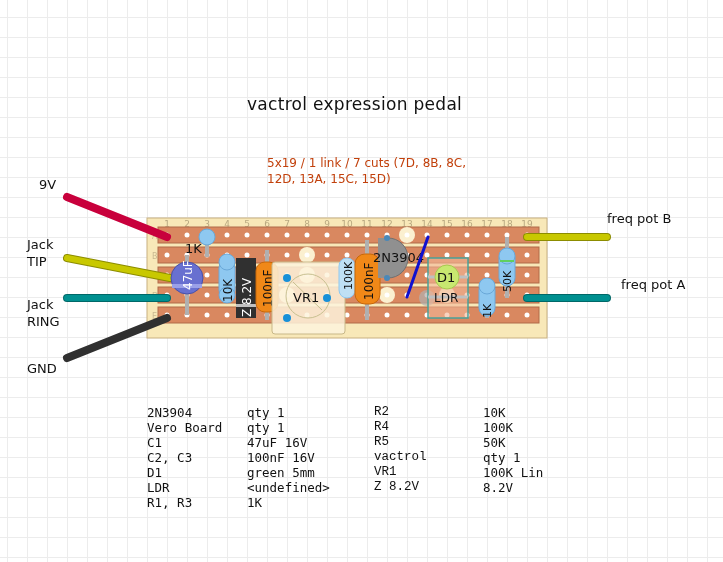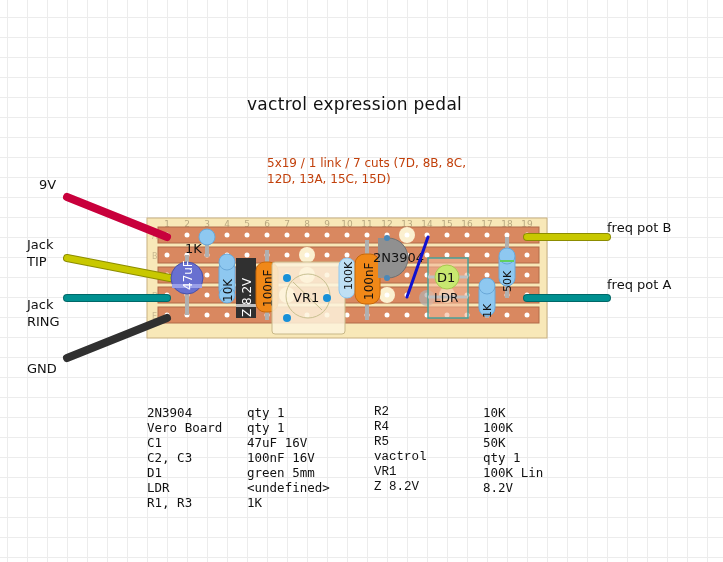--- a/index.html
+++ b/index.html
@@ -29,22 +29,22 @@
 <div class="label" style="left:27px;top:176px;margin-left:12px;">9V</div>
 <div class="label" style="left:27px;top:236px;">
   <div>Jack</div>
   <div>TIP</div>
 </div>
 <div class="label" style="left:27px;top:296px;">
   <div>Jack</div>
   <div>RING</div>
 </div>
 <div class="label" style="left:27px;top:340px;margin-top:20px;">GND</div>
-<div class="label" style="left:607px;top:219px;">freq pot B</div>
-<div class="label" style="left:607px;top:276px;">freq pot A</div>
+<div class="label" style="left:607px;top:210px;">freq pot B</div>
+<div class="label" style="left:607px;top:276px;padding-left:14px;">freq pot A</div>
 
 <svg id="board" width="723" height="562" xmlns="http://www.w3.org/2000/svg">
   <rect x="147" y="218" width="400" height="120" fill="#f8e8b8" stroke="#c8b080" stroke-width="1"></rect>
   <g id="colnums">
       <text x="167" y="227" font-size="9" fill="#b8a880" text-anchor="middle" font-family="DejaVu Sans, sans-serif">1</text>
       <text x="187" y="227" font-size="9" fill="#b8a880" text-anchor="middle" font-family="DejaVu Sans, sans-serif">2</text>
       <text x="207" y="227" font-size="9" fill="#b8a880" text-anchor="middle" font-family="DejaVu Sans, sans-serif">3</text>
       <text x="227" y="227" font-size="9" fill="#b8a880" text-anchor="middle" font-family="DejaVu Sans, sans-serif">4</text>
       <text x="247" y="227" font-size="9" fill="#b8a880" text-anchor="middle" font-family="DejaVu Sans, sans-serif">5</text>
       <text x="267" y="227" font-size="9" fill="#b8a880" text-anchor="middle" font-family="DejaVu Sans, sans-serif">6</text>

